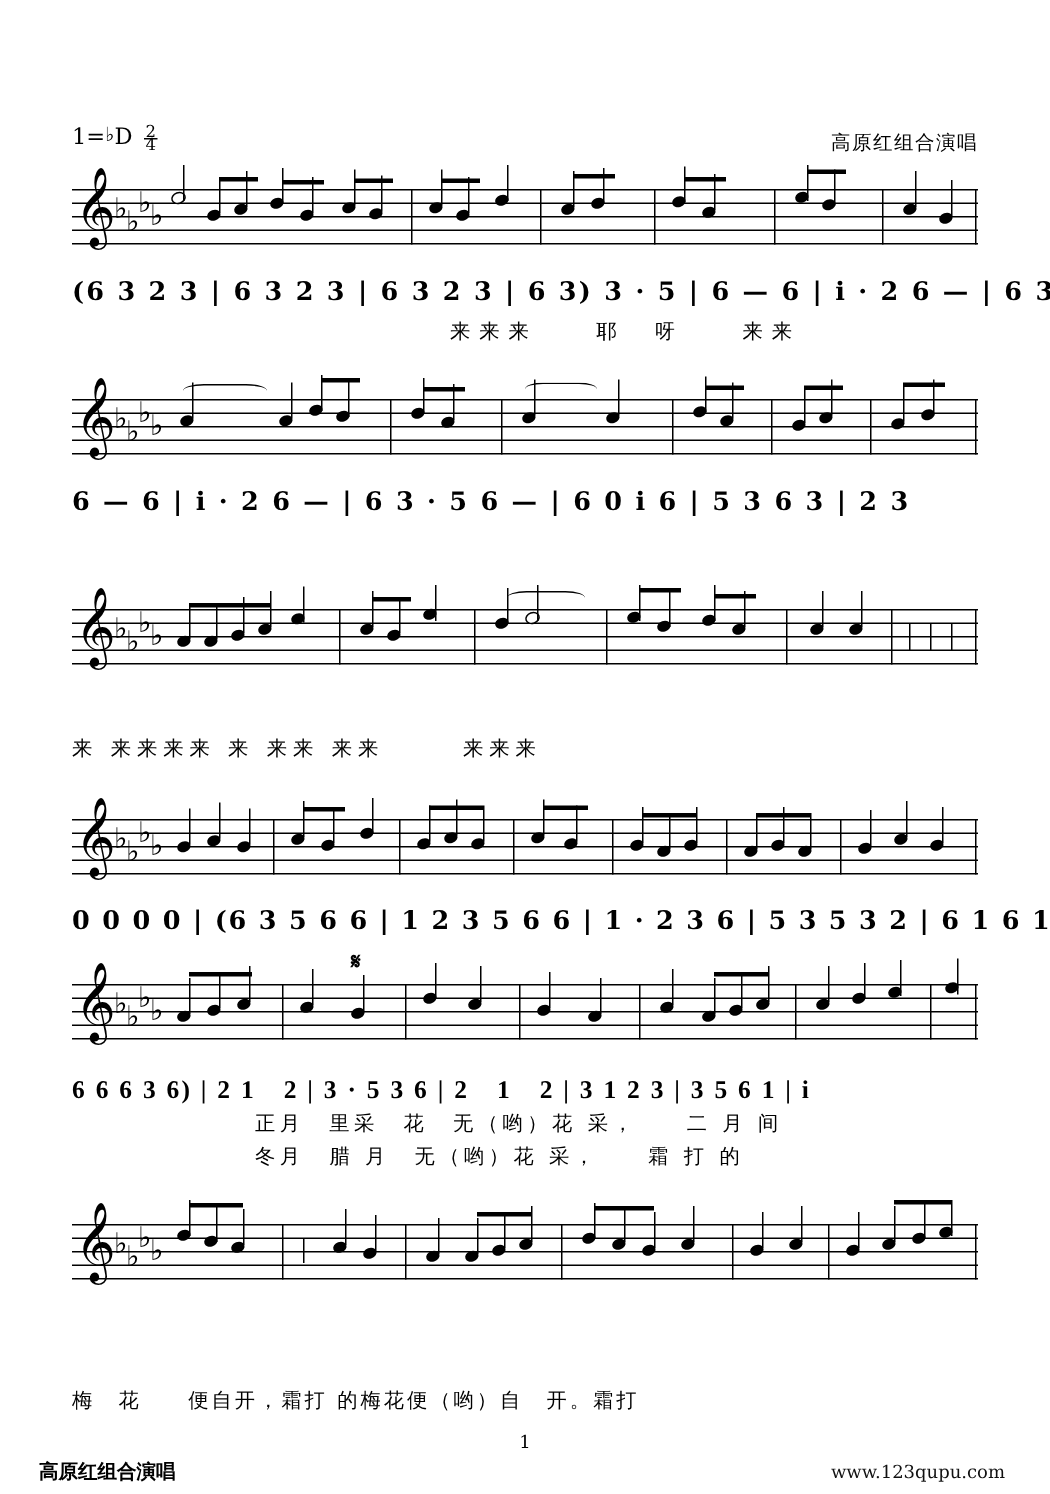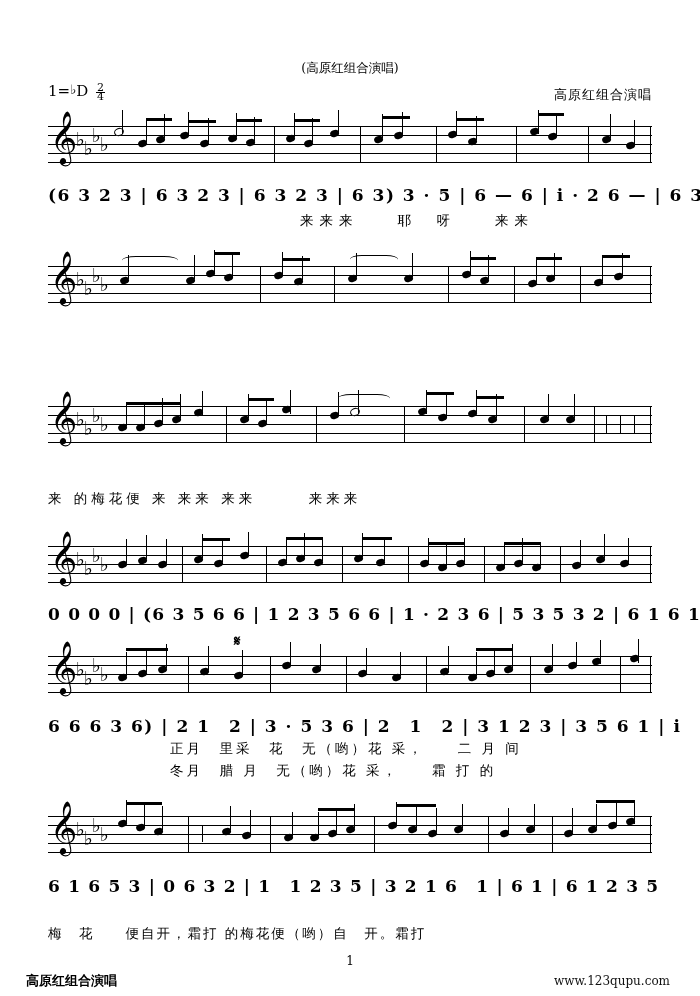--- a/index.html
+++ b/index.html
@@ -118,21 +118,20 @@
     font-size:12px;color:#111;
     font-family:"DejaVu Serif","Liberation Serif",serif;
   }
   .segno{position:absolute;font-size:15px;font-weight:bold;}
 </style>
 </head>
 <body>
 
 <div class="sheet">
 
-  <div class="subtitle">(高原红组合演唱)</div>
   <div class="composer">高原红组合演唱</div>
 
   <div class="keysig">
     <span>1=</span><span class="flat">♭</span><span>D</span>
     <span class="meter">
       <b>2</b>
       <i>4</i>
     </span>
   </div>
 
@@ -335,20 +334,21 @@
           <div class="stem" style="left:8px;top:-22px;"></div>
         </div>
       <div class="note" style="left:566px;top:15px;">
           <div class="nh"></div>
           <div class="stem" style="left:8px;top:-20px;"></div>
         </div>
       <div class="beam" style="left:554px;top:-3px;width:28px;"></div>
       <div class="barline" style="left:602px;"></div>
     </div>
   </div>
+  <div class="jp" style="top:325px;letter-spacing:1.5px;">6 — 6 | i · 2 6 — | 6 3 · 5 6 — | 6 0 i 6 | 5 3 6 3 | 2 3</div>
 
   <div class="system" style="top:398px;">
     <div class="staff">
       <div class="line l1"></div>
         <div class="line l2"></div>
         <div class="line l3"></div>
         <div class="line l4"></div>
         <div class="line l5"></div>
       <div class="clef">𝄞</div>
       <div class="kf" style="left:28px;top:12px;">♭</div>
@@ -443,21 +443,21 @@
         </div>
       <div class="note" style="left:572px;top:24px;">
           <div class="stem" style="left:0;top:-6px;height:18px;"></div>
         </div>
       <div class="note" style="left:586px;top:24px;">
           <div class="stem" style="left:0;top:-6px;height:18px;"></div>
         </div>
       <div class="barline" style="left:602px;"></div>
     </div>
   </div>
-  <div class="lyr" style="top:490px;letter-spacing:4px;">来 的梅花便 来 来来 来来　　　来来来</div>
+  <div class="lyr" style="top:490px;letter-spacing:4px;">来 来来来来 来 来来 来来　　　来来来</div>
 
   <div class="system" style="top:538px;">
     <div class="staff">
       <div class="line l1"></div>
         <div class="line l2"></div>
         <div class="line l3"></div>
         <div class="line l4"></div>
         <div class="line l5"></div>
       <div class="clef">𝄞</div>
       <div class="kf" style="left:28px;top:12px;">♭</div>
@@ -664,21 +664,21 @@
         </div>
 
       <div class="barline" style="left:572px;"></div>
       <div class="note" style="left:582px;top:7px;">
           <div class="nh"></div>
           <div class="stem" style="left:8px;top:-16px;"></div>
         </div>
       <div class="barline" style="left:602px;"></div>
     </div>
   </div>
-  <div class="jp" style="top:715px;letter-spacing:1.5px;">6 6 6 3 6) | 2 1　2 | 3 · 5 3 6 | 2　1　2 | 3 1 2 3 | 3 5 6 1 | i</div>
+  <div class="jp" style="top:715px;letter-spacing:1.5px;font-family:Liberation Serif, serif;">6 6 6 3 6) | 2 1　2 | 3 · 5 3 6 | 2　1　2 | 3 1 2 3 | 3 5 6 1 | i</div>
   <div class="lyr" style="top:740px;left:170px;letter-spacing:3px;">正月　里采　花　无（哟）花 采，　　二 月 间</div>
   <div class="lyr" style="top:762px;left:170px;letter-spacing:3px;">冬月　腊 月　无（哟）花 采，　　霜 打 的</div>
 
   <div class="system" style="top:808px;">
     <div class="staff">
       <div class="line l1"></div>
         <div class="line l2"></div>
         <div class="line l3"></div>
         <div class="line l4"></div>
         <div class="line l5"></div>
@@ -777,20 +777,19 @@
           <div class="stem" style="left:8px;top:-20px;"></div>
         </div>
       <div class="note" style="left:578px;top:10px;">
           <div class="nh"></div>
           <div class="stem" style="left:8px;top:-18px;"></div>
         </div>
       <div class="beam" style="left:548px;top:-8px;width:38px;"></div>
       <div class="barline" style="left:602px;"></div>
     </div>
   </div>
-  <div class="jp" style="top:875px;letter-spacing:1.2px;">6 1 6 5 3 | 0 6 3 2 | 1　1 2 3 5 | 3 2 1 6　1 | 6 1 | 6 1 2 3 5</div>
   <div class="lyr" style="top:925px;letter-spacing:2px;">梅　花　　便自开，霜打 的梅花便（哟）自　开。霜打</div>
 
   <div class="pagenum">1</div>
   <div class="footL">高原红组合演唱</div>
   <div class="footR">www.123qupu.com</div>
 
 </div>
 
 </body></html>

